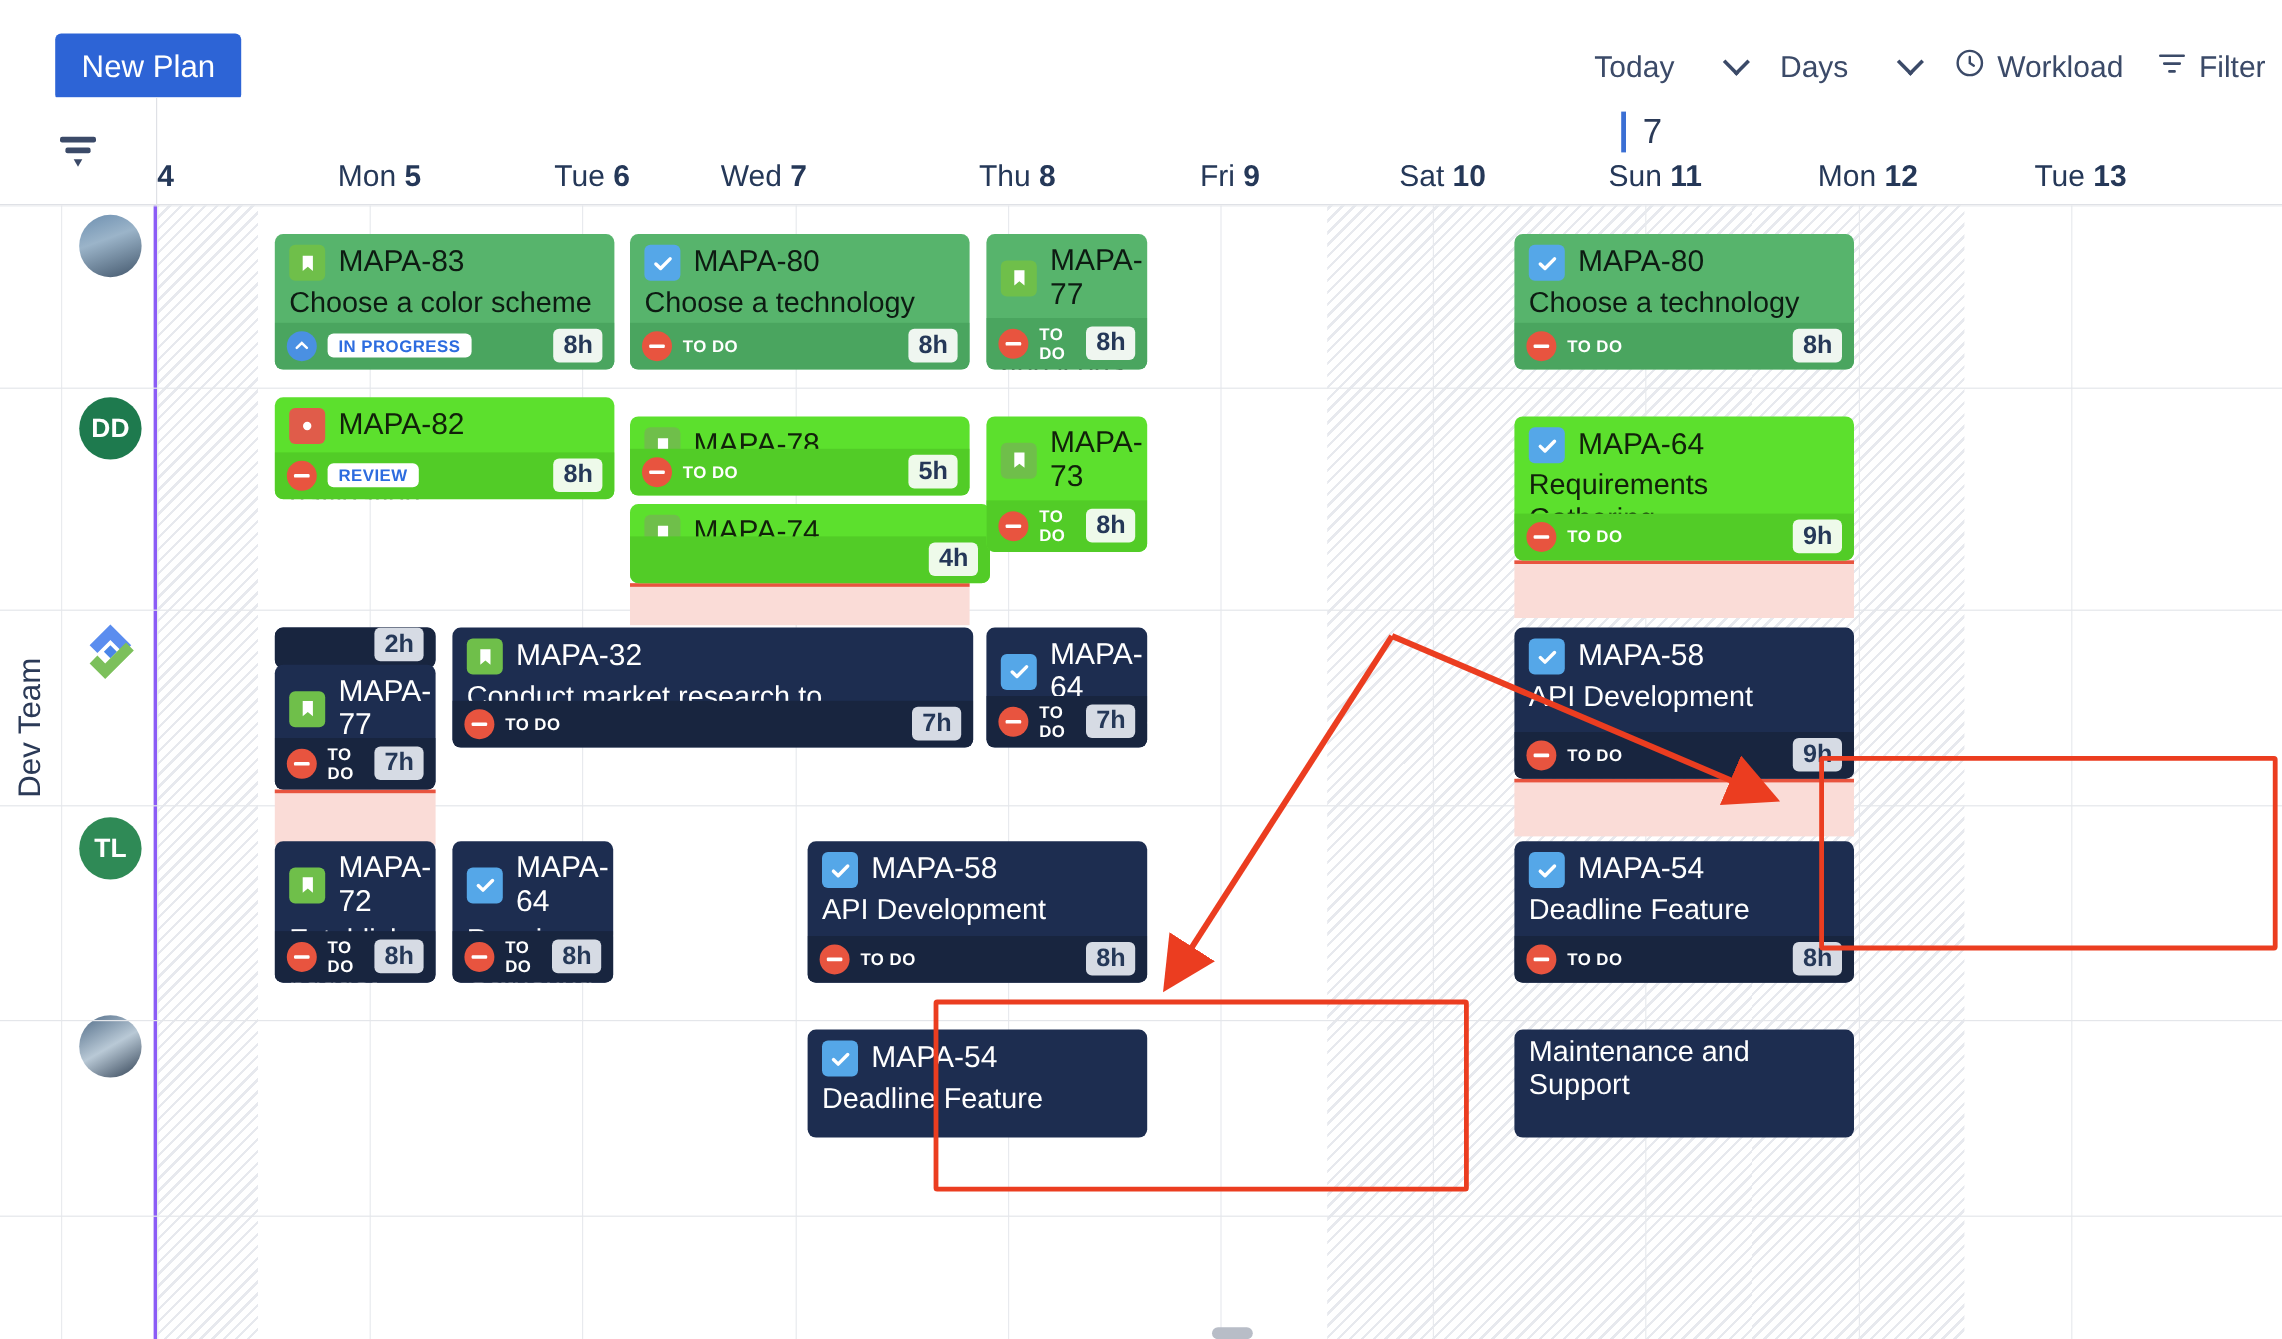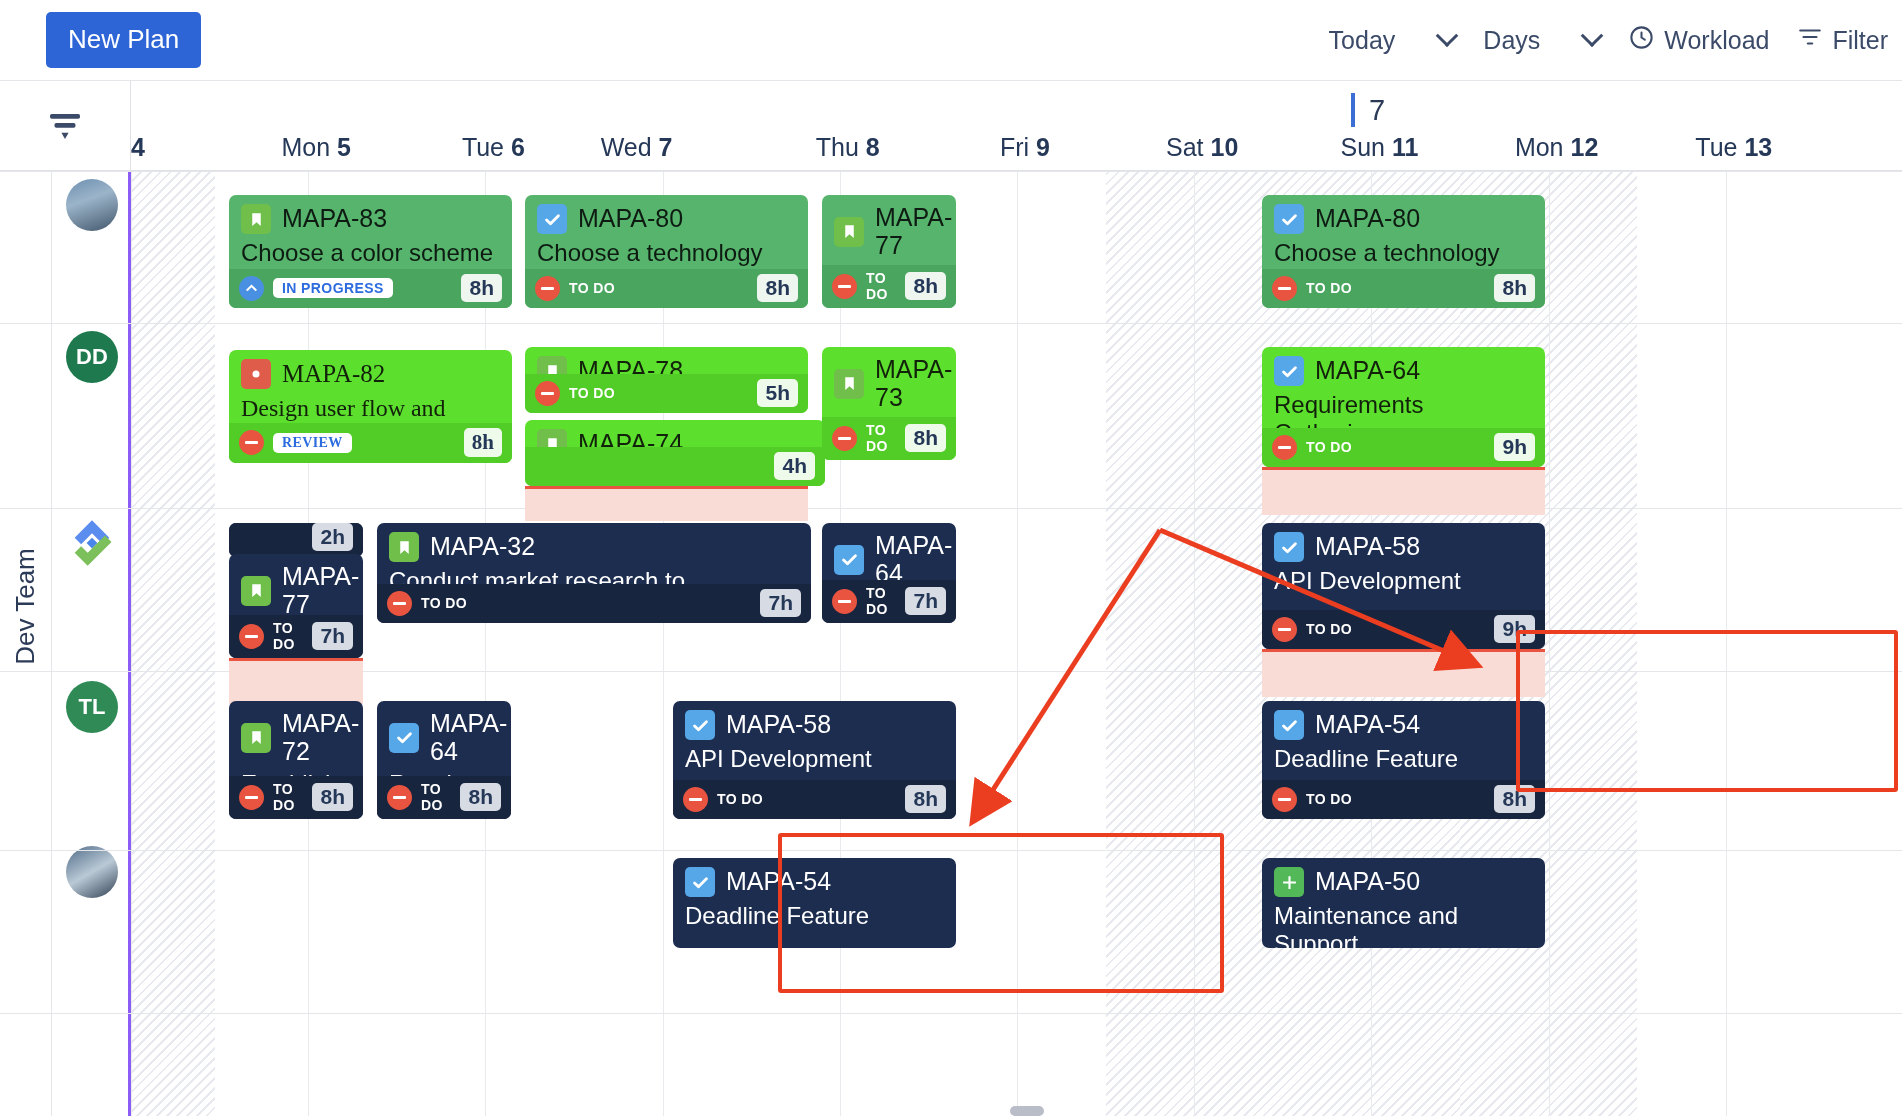--- a/index.html
+++ b/index.html
@@ -6,21 +6,21 @@
   html, body {
     width: 1902px; height: 1116px;
     font-family: "Liberation Sans", sans-serif;
     background: #ffffff;
     overflow: hidden;
     color: #253858;
   }
 
   
   .toolbar {
-    position: absolute; left: 0; top: 0; width: 1902px; height: 81px;
+    position: absolute; left: 0; top: 16px; width: 1902px; height: 81px;
     background: #fff; border-bottom: 1px solid #e4e6ea;
     display: flex; align-items: center;
   }
   .new-plan-btn {
     margin-left: 46px;
     background: #2d64d6; color: #fff;
     font-size: 26px; font-weight: 400;
     border: none; border-radius: 5px;
     padding: 14px 22px 16px 22px;
     cursor: pointer; line-height: 1;
@@ -385,21 +385,21 @@
         <div class="cfoot">
           <div class="spill">
             <span class="sdot">
               <i></i>
             </span>
             <span class="slabel plain">TO DO</span>
           </div>
           <span class="hrs">8h</span>
         </div>
       </div>
-      <div class="card c-lime" style="left: 229px; top: 179px; width: 283px; height: 113px; font-family: Liberation Serif, serif;">
+      <div class="card c-lime" style="left: 229px; top: 160px; width: 283px; height: 85px;">
         <div class="ckey">
           <span class="tico ti-bug">
             <svg width="14" height="14" viewBox="0 0 16 16" fill="#fff">
               <circle cx="8" cy="8" r="4"></circle>
             </svg>
           </span>
           <span>MAPA-82</span>
         </div>
         <div class="ctitle">Design user flow and navigation.</div>
         <div class="cfoot">
@@ -664,28 +664,20 @@
           <span class="tico ti-task">
             <svg width="19" height="19" viewBox="0 0 16 16" fill="none" stroke="#fff" stroke-width="2.4" stroke-linecap="round" stroke-linejoin="round">
               <path d="M3 8.4 6.3 11.6 13 4.8"></path>
             </svg>
           </span>
           <span>MAPA-54</span>
         </div>
         <div class="ctitle">Deadline Feature</div>
       </div>
       <div class="card c-navy" style="left: 1262px; top: 687px; width: 283px; height: 90px;">
-        <div class="ckey">
-          <span class="tico ti-epic">
-            <svg width="17" height="17" viewBox="0 0 16 16" fill="#fff">
-              <path d="M7 2h2v5h5v2H9v5H7V9H2V7h5z"></path>
-            </svg>
-          </span>
-          <span>MAPA-50</span>
-        </div>
         <div class="ctitle">Maintenance and Support</div>
       </div>
     </div>
 
   <div class="scroll-nub"></div>
 </div>
 
 <svg class="anno-svg">
   <defs>
     <marker id="ah" markerWidth="9" markerHeight="9" refX="5" refY="4.5" orient="auto">

